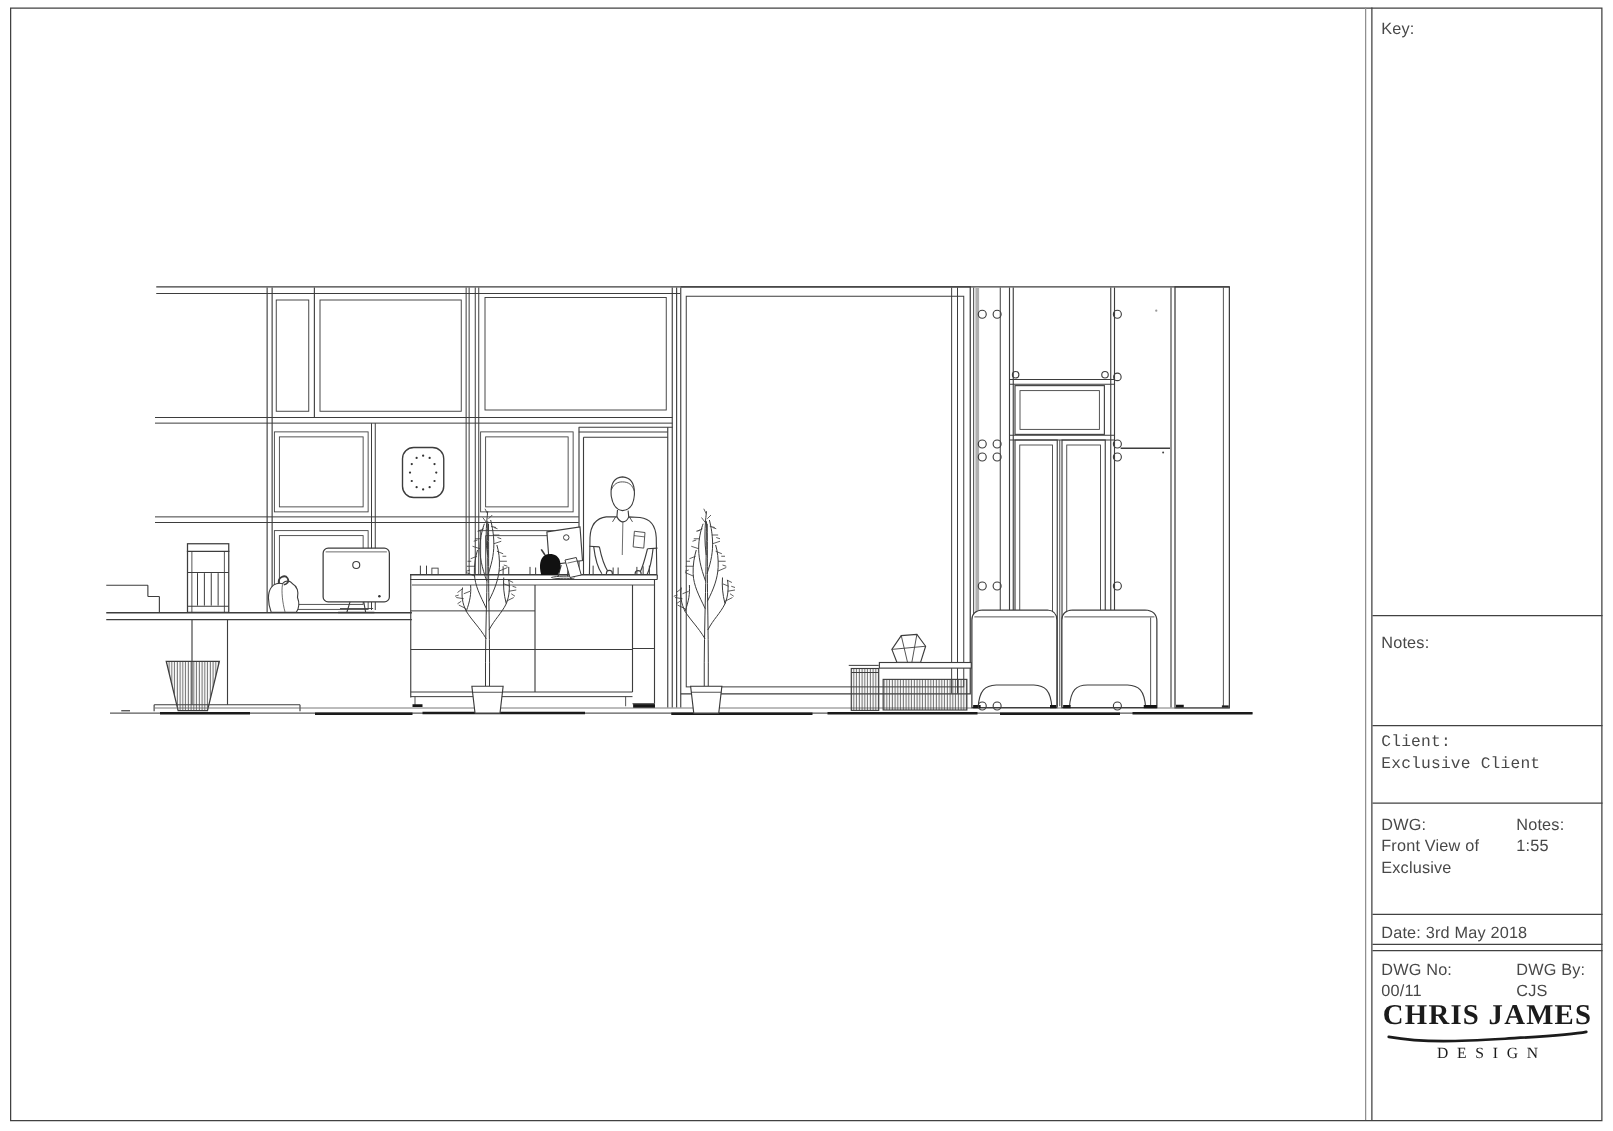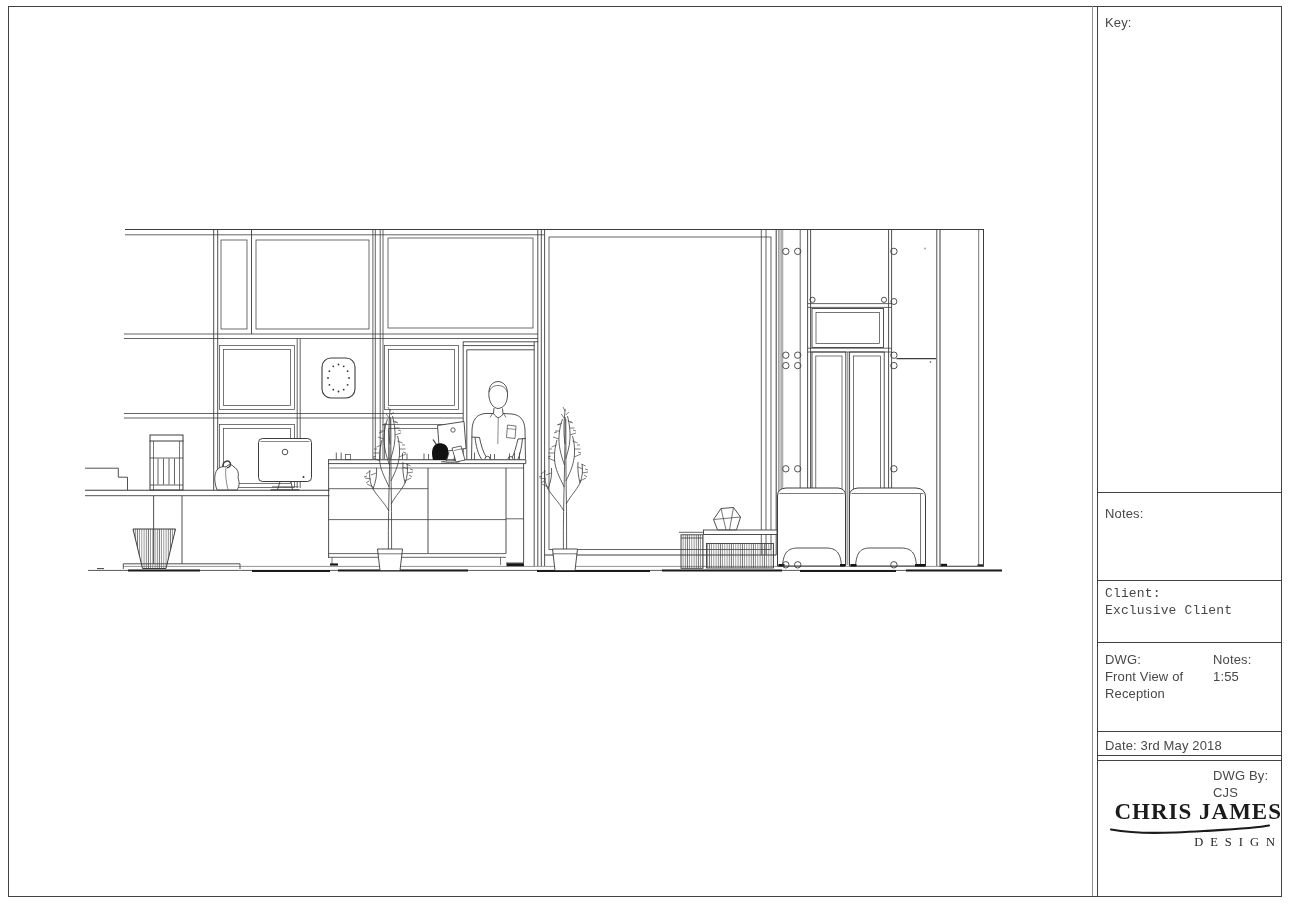--- a/index.html
+++ b/index.html
@@ -26,21 +26,21 @@
   .sec-date{top:725px;height:35px;}
   .sec-logo{top:748.5px;height:141px;}
   .notes-pad{padding:12px 6px 0 7px;}
   .client-pad{padding:4px 6px 0 7px;font-family:Liberation Mono, monospace;}
   .dwg-pad{padding:8px 6px 0 7px;}
   .no-pad{padding:6px 6px 0 7px;}
   .date-pad{padding:5px 6px 0 7px;}
   .col2{position:absolute;left:115px;top:0;}
   .relwrap{position:relative;}
   
-  .logo{margin-top:44px;text-align:right;font-family:"Liberation Serif",serif;
+  .logo{margin-top:44px;text-align:center;font-family:"Liberation Serif",serif;
         color:#1b1b1b;}
   .logo-main{font-size:23px;font-weight:bold;letter-spacing:1px;line-height:23px;}
   .logo-swoosh{display:block;margin:1px auto 0 auto;}
   .logo-sub{font-size:12.5px;font-weight:normal;letter-spacing:7px;padding-left:7px;
             line-height:15px;}
 </style>
 </head>
 <body>
 
 <div class="sheet">
@@ -320,29 +320,33 @@
     </div>
 
     <div class="tb-sec sec-client client-pad">
       <div>Client:</div>
       <div>Exclusive Client</div>
     </div>
 
     <div class="tb-sec sec-dwg dwg-pad relwrap">
       <div style="width:105px;">
         <div>DWG:</div>
-        <div>Front View of Reception</div>
+        <div>Front View of Exclusive</div>
       </div>
       <div class="col2" style="top:8px;">
         <div>Notes:</div>
         <div>1:55</div>
       </div>
     </div>
 
     <div class="tb-sec sec-no no-pad relwrap">
+      <div>
+        <div>DWG No:</div>
+        <div>00/11</div>
+      </div>
       <div class="col2" style="top:6px;">
         <div>DWG By:</div>
         <div>CJS</div>
       </div>
     </div>
 
     <div class="tb-sec sec-date date-pad">
       <span>Date: 3rd May 2018</span>
     </div>
 

